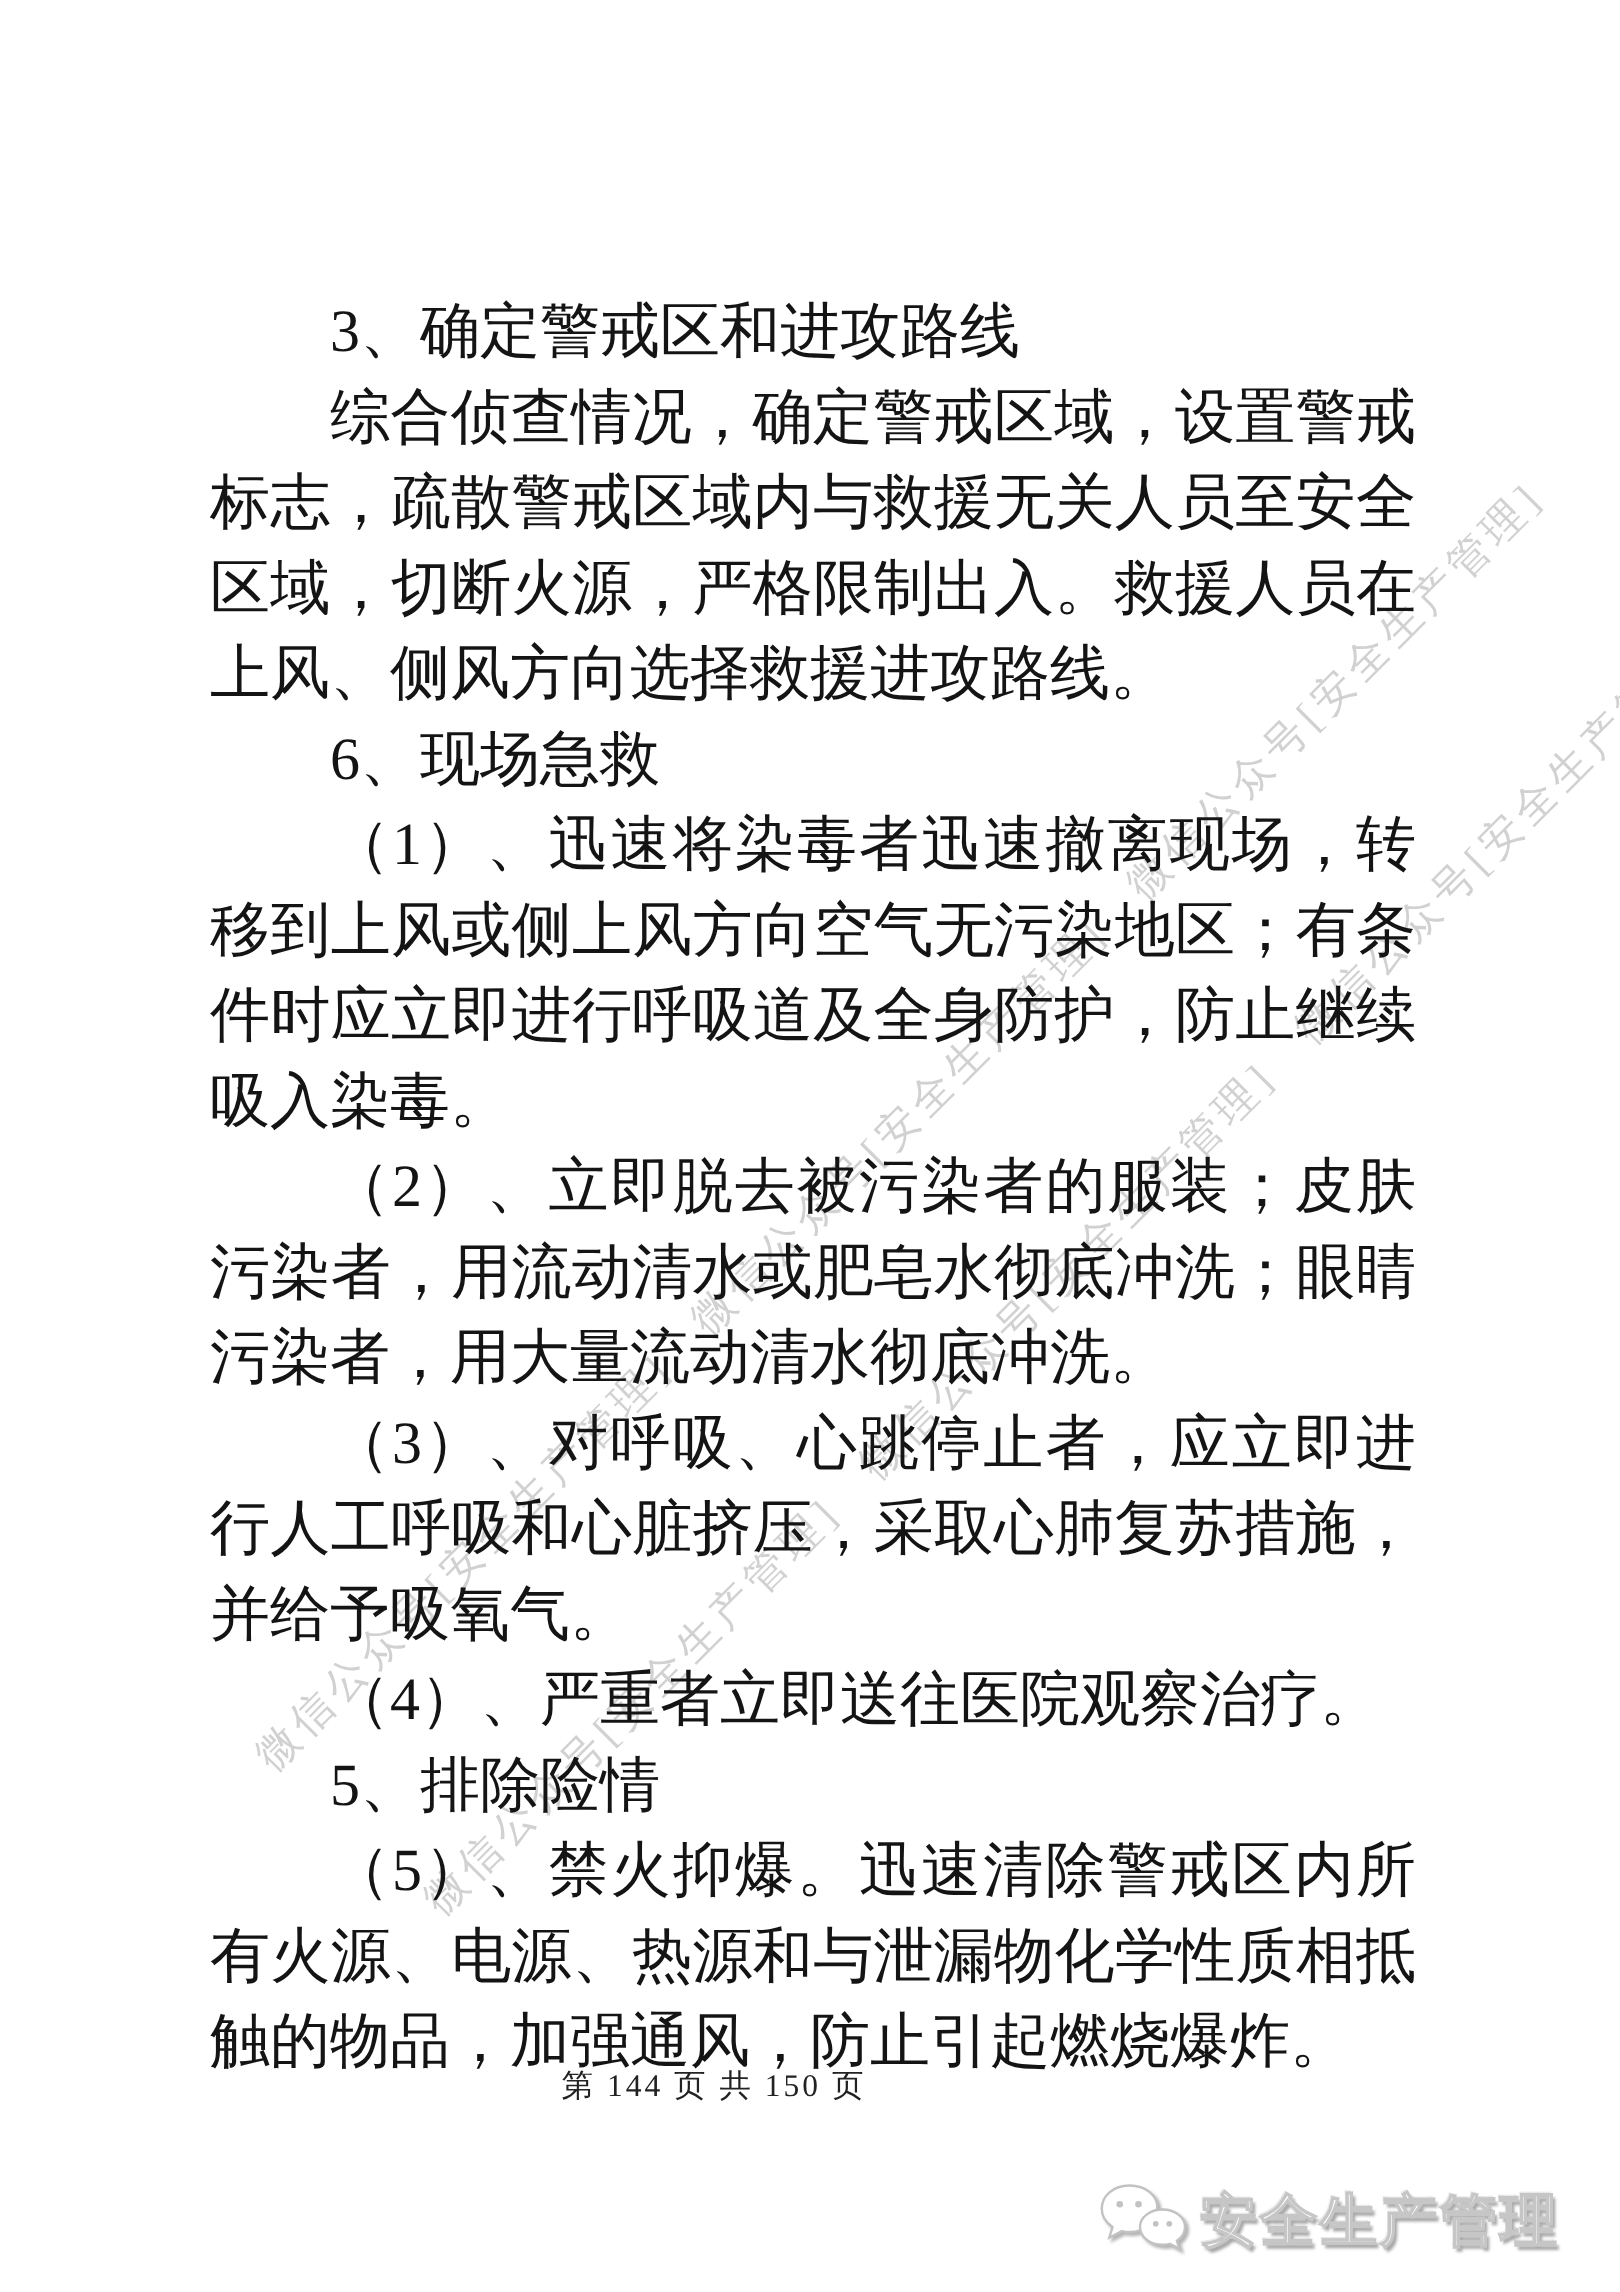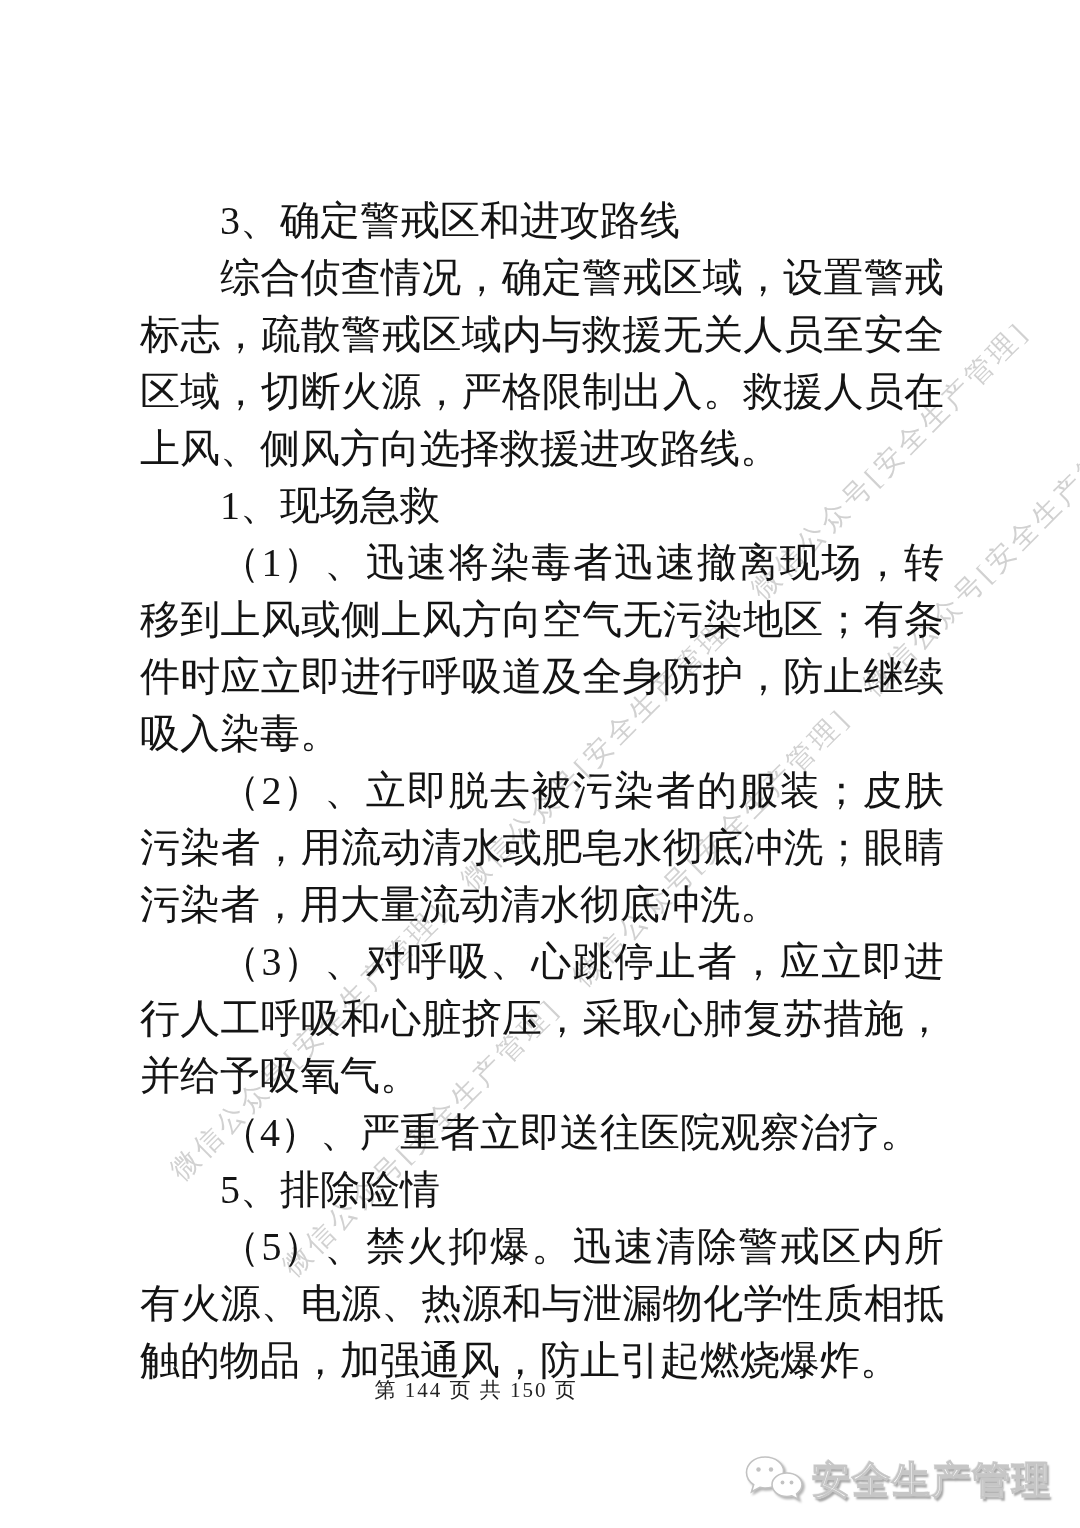--- a/index.html
+++ b/index.html
@@ -23,21 +23,21 @@
     margin:0; font-size:40px; line-height:57px; color:#141414;
     text-indent:2em; text-align:justify; text-justify:inter-ideograph;
   }
   
   .pager {
     position:absolute; left:0; top:1376px; width:952px; text-align:center;
     font-size:21px; color:#222222; letter-spacing:2px;
   }
   
   .brand {
-    position:absolute; right:28px; bottom:22px;
+    position:absolute; right:40px; bottom:22px;
     display:flex; align-items:flex-end; gap:8px;
   }
   .brand-name {
     font-size:38px; font-weight:bold; color:#fefefe;
     -webkit-text-stroke:1px #c6c6c6;
     text-shadow:2px 3px 2px #a8a8a8, -1px -1px 0 #e9e9e9;
     letter-spacing:2px;
   }
   .wechat-icon { filter:drop-shadow(2px 2px 1px #b5b5b5); }
 </style>
@@ -45,21 +45,21 @@
 <body>
 
 <div class="page">
 
   <div class="watermark wm1">微信公众号[安全生产管理]　微信公众号[安全生产管理]　微信公众号[安全生产管理]</div>
   <div class="watermark wm2">微信公众号[安全生产管理]　微信公众号[安全生产管理]　微信公众号[安全生产管理]</div>
 
   <main class="content">
       <p class="para">3、确定警戒区和进攻路线</p>
       <p class="para">综合侦查情况，确定警戒区域，设置警戒标志，疏散警戒区域内与救援无关人员至安全区域，切断火源，严格限制出入。救援人员在上风、侧风方向选择救援进攻路线。</p>
-      <p class="para">1、现场急救</p>
+      <p class="para">6、现场急救</p>
       <p class="para">（1）、迅速将染毒者迅速撤离现场，转移到上风或侧上风方向空气无污染地区；有条件时应立即进行呼吸道及全身防护，防止继续吸入染毒。</p>
       <p class="para">（2）、立即脱去被污染者的服装；皮肤污染者，用流动清水或肥皂水彻底冲洗；眼睛污染者，用大量流动清水彻底冲洗。</p>
       <p class="para">（3）、对呼吸、心跳停止者，应立即进行人工呼吸和心脏挤压，采取心肺复苏措施，并给予吸氧气。</p>
       <p class="para">（4）、严重者立即送往医院观察治疗。</p>
       <p class="para">5、排除险情</p>
       <p class="para">（5）、禁火抑爆。迅速清除警戒区内所有火源、电源、热源和与泄漏物化学性质相抵触的物品，加强通风，防止引起燃烧爆炸。</p>
     </main>
 
   <div class="pager">第 144 页 共 150 页</div>
 

